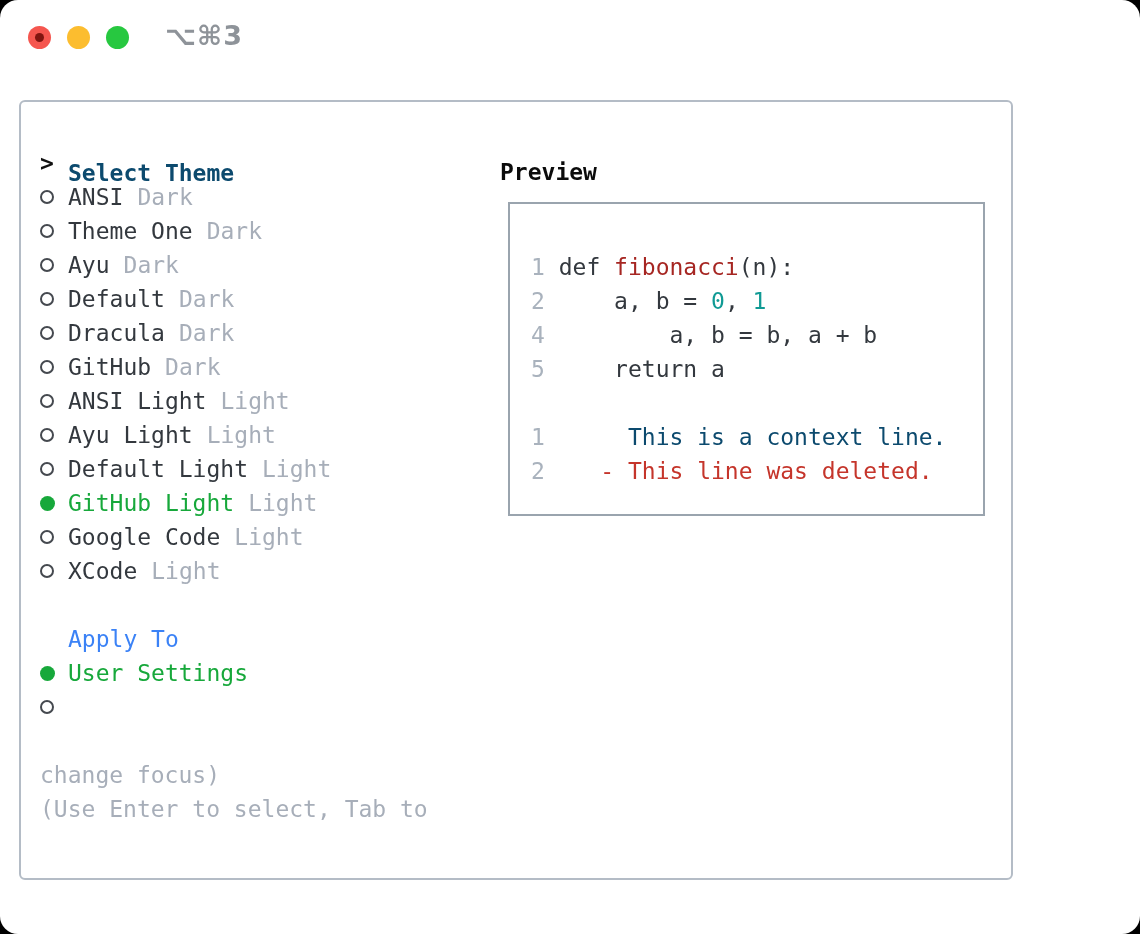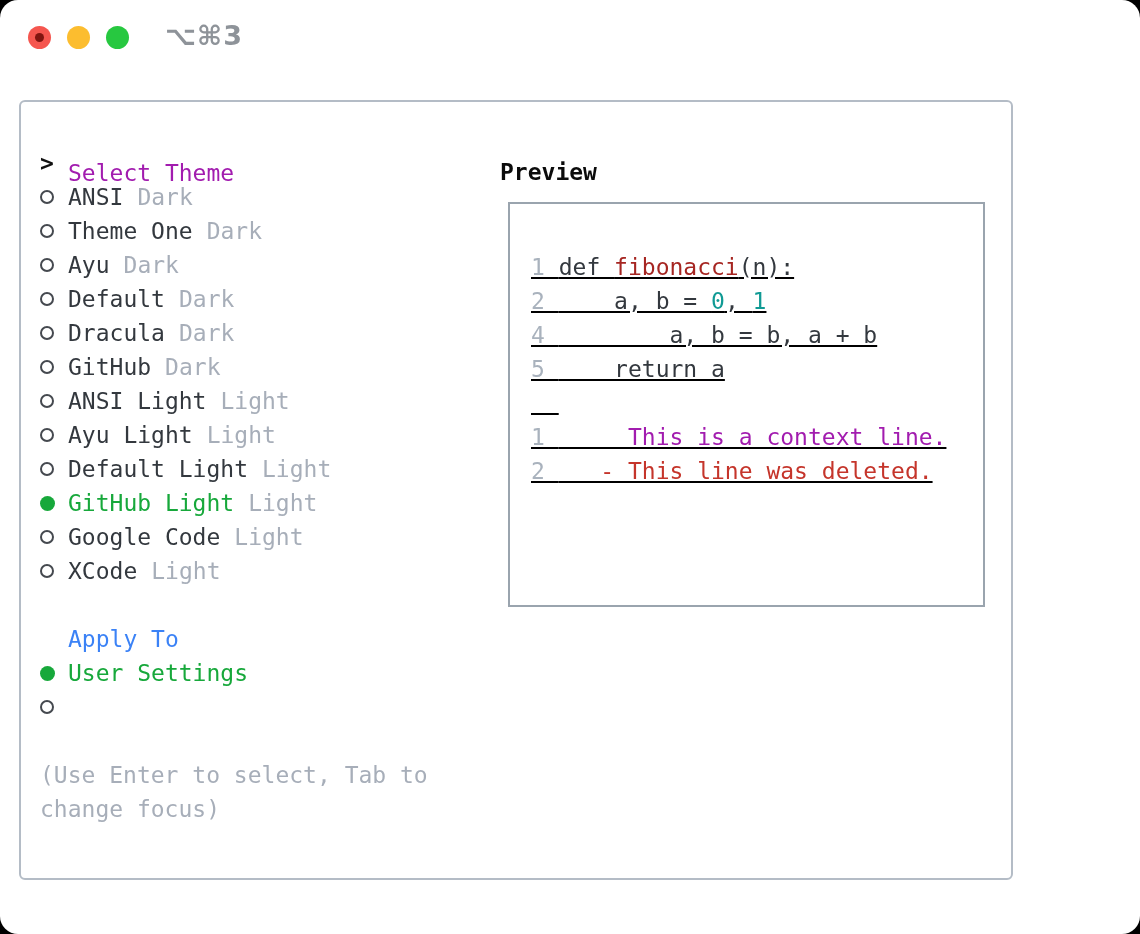--- a/index.html
+++ b/index.html
@@ -20,39 +20,39 @@
   .main-box{position:absolute;left:19px;top:100px;width:990px;height:776px;
             border:2px solid #b4bcc6;border-radius:6px;background:#fff;}
 
   .left-col{position:absolute;left:19px;top:44px;font-size:23px;}
   .row{display:flex;align-items:center;height:34px;white-space:pre;}
   .marker{width:28px;display:flex;align-items:center;flex:0 0 28px;}
   .ring{width:14px;height:14px;box-sizing:border-box;border:2px solid #45494f;border-radius:50%;}
   .fill{width:15px;height:15px;border-radius:50%;background:#17a83b;}
   .caret{font-weight:bold;color:#111;font-size:23px;}
   .lbl{color:#33383e;}
-  .lbl.hdr{color:#a21caf;font-weight:normal;margin-top:20px;}
+  .lbl.hdr{color:#0c4a6e;font-weight:bold;margin-top:20px;}
   .lbl.hdr2{color:#3b82f6;}
   .lbl.sel{color:#17a83b;}
   .tag{color:#a7aeb9;margin-left:14px;}
   .spacer{height:34px;}
   .hint{color:#a7aeb9;line-height:34px;white-space:pre;}
 
   
   .preview-title{position:absolute;left:479px;top:53px;height:34px;line-height:34px;
                  font-size:23px;font-weight:bold;color:#0b0b0b;}
-  .preview-box{position:absolute;left:487px;top:100px;width:477px;height:405px;box-sizing:border-box;
-               border:2px solid #9aa4ae;padding:46px 0 0 21px;overflow:hidden;background:#fff;text-decoration:underline;}
+  .preview-box{position:absolute;left:487px;top:100px;width:477px;height:314px;box-sizing:border-box;
+               border:2px solid #9aa4ae;padding:46px 0 0 21px;overflow:hidden;background:#fff;}
   .pline{height:34px;line-height:34px;font-size:23px;white-space:pre;}
   .gutter{color:#a9b2bd;}
   .tk-plain{color:#33383e;}
   .tk-func{color:#a62622;}
   .tk-num{color:#109a94;}
   .tk-builtin{color:#1d9fd8;}
-  .tk-context{color:#a21caf;margin-top:48px;}
+  .tk-context{color:#0c4a6e;margin-top:48px;}
   .tk-del{color:#c5352b;}
   .tk-add{color:#0cba16;}
 </style>
 </head>
 <body>
 
 <div class="window">
 
   <div class="lights">
     <div class="light red">
@@ -93,22 +93,22 @@
         <span class="lbl hdr2">Apply To</span>
       </div>
 
       <div id="apply-list">
           <div class="row"><span class="marker"><span class="fill"></span></span><span class="lbl sel">User Settings</span></div>
           <div class="row"><span class="marker"><span class="ring"></span></span></div>
         </div>
 
       <div class="spacer"></div>
 
+      <div class="hint">change focus)</div>
       <div class="hint">(Use Enter to select, Tab to</div>
-      <div class="hint">change focus)</div>
     </div>
 
     <div class="preview-title">Preview</div>
 
     <div class="preview-box" id="preview-box">
         <div class="pline"><span class="gutter">1 </span><span class="tk-plain">def </span><span class="tk-func">fibonacci</span><span class="tk-plain">(n):</span></div>
         <div class="pline"><span class="gutter">2 </span><span class="tk-plain">    a, b = </span><span class="tk-num">0</span><span class="tk-plain">, </span><span class="tk-num">1</span></div>
         <div class="pline"><span class="gutter">4 </span><span class="tk-plain">        a, b = b, a + b</span></div>
         <div class="pline"><span class="gutter">5 </span><span class="tk-plain">    return a</span></div>
         <div class="pline"><span class="gutter">  </span></div>

